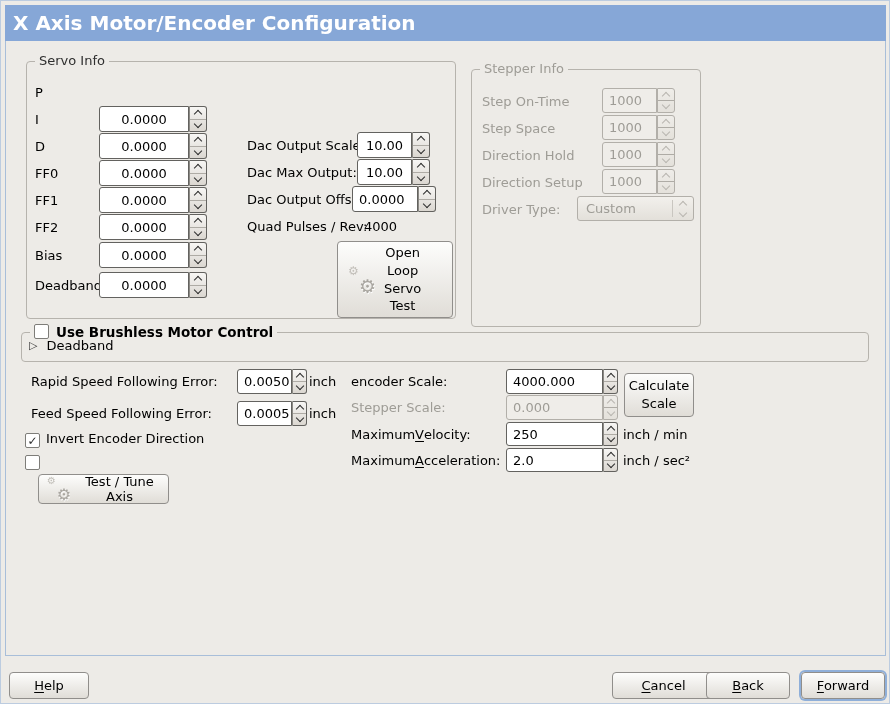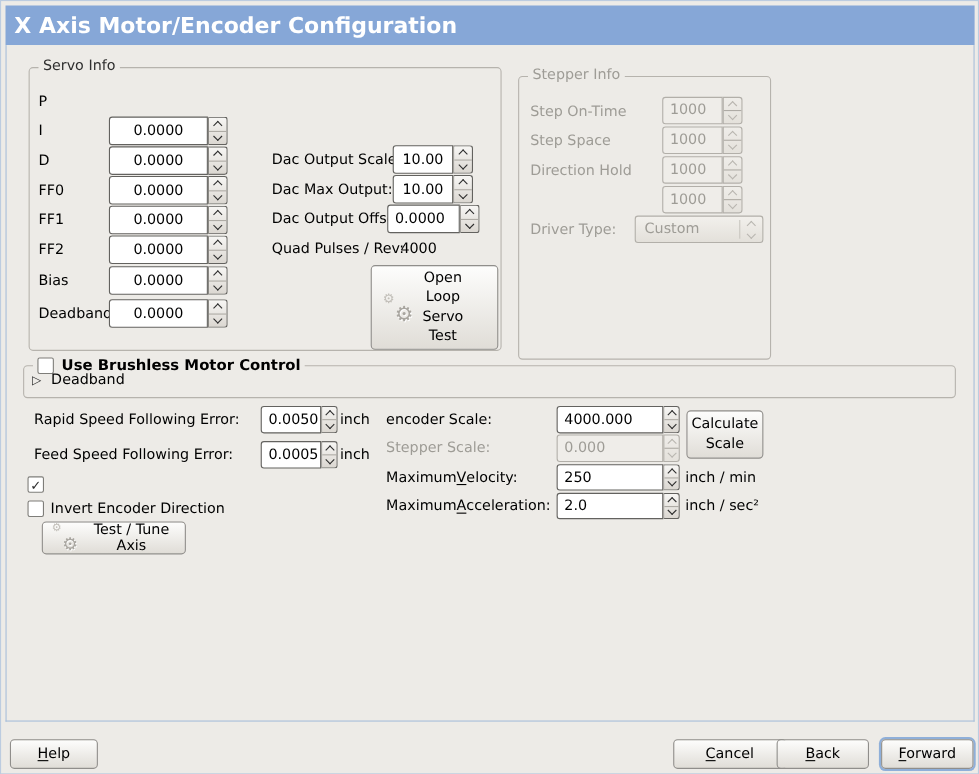--- a/index.html
+++ b/index.html
@@ -3,21 +3,21 @@
 <meta charset="utf-8">
 <style>
   html,body{margin:0;padding:0;background:#D8D4CE;font-family:"DejaVu Sans","Liberation Sans",sans-serif;}
   .window{position:relative;width:890px;height:704px;background:#EDEBE7;border:1px solid #BCCCE0;box-sizing:border-box;overflow:hidden;}
   .titlebar{position:absolute;left:4px;top:4px;width:881px;height:36px;background:#86A7D7;color:#FFFFFF;
             font-size:20px;font-weight:bold;display:flex;align-items:center;padding-left:8px;box-sizing:border-box;}
   .content{position:absolute;left:4px;top:40px;width:881px;height:615px;background:#EDEBE7;
            border:1px solid #A8BED9;border-top:none;box-sizing:border-box;}
   .frame{position:absolute;border:1px solid #B6B3AD;border-radius:4px;box-sizing:border-box;}
   .legend{position:absolute;top:-9px;left:8px;background:#EDEBE7;padding:0 4px;font-size:13px;color:#2F2F2F;white-space:nowrap;}
-  .legend.boldleg{font-weight:bold;color:#000;display:flex;align-items:center;gap:7px;top:-9px;font-size:13.5px;}
+  .legend.boldleg{font-weight:bold;color:#000;display:flex;gap:7px;top:-9px;font-size:13.5px;}
   .lbl{position:absolute;font-size:13px;color:#000;display:flex;align-items:center;height:26px;white-space:nowrap;}
   .dis{color:#9E9C96 !important;}
   
   .spinbox{position:absolute;display:flex;height:26px;box-sizing:border-box;}
   .sb-entry{flex:1;background:#FFFFFF;border:1px solid #63625F;border-radius:3px 0 0 3px;display:flex;align-items:center;
             font-size:13px;padding:0 6px;box-sizing:border-box;overflow:hidden;}
   .sb-entry.center{justify-content:center;}
   .spin{display:flex;flex-direction:column;border:1px solid #63625F;border-left:1px solid #8B8984;border-radius:0 3px 3px 0;
         background:linear-gradient(#F7F6F4,#DBD7D1);box-sizing:border-box;width:18px;}
   .spin .sbtn{flex:1;display:flex;align-items:center;justify-content:center;}
@@ -208,20 +208,21 @@
 Test</span>
       </div>
     </div>
 
     <div class="frame" style="left:465px;top:28px;width:230px;height:258px;">
       <span class="legend dis">Stepper Info</span>
 
       <span class="lbl dis" style="left:10px;top:18px;">Step On-Time</span>
       <span class="lbl dis" style="left:10px;top:45px;">Step Space</span>
       <span class="lbl dis" style="left:10px;top:72px;">Direction Hold</span>
+      <span class="lbl dis" style="left:10px;top:99px;">Direction Setup</span>
       <span class="lbl dis" style="left:10px;top:126px;">Driver Type:</span>
 
       <div class="spinbox disabled" style="left:130px;top:18px;width:73px;height:25px;">
         <span class="sb-entry">1000</span>
         <span class="spin">
             <span class="sbtn">
               <i class="cu"></i>
             </span>
             <span class="sbtn">
               <i class="cd"></i>
@@ -307,21 +308,21 @@
           <span class="sbtn">
             <i class="cd"></i>
           </span>
         </span>
     </div>
     <span class="lbl" style="left:303px;top:360px;height:25px;">inch</span>
 
     <span class="cb checked" style="left:19px;top:392px;"></span>
 
     <span class="cb" style="left:19px;top:414px;"></span>
-    <span class="lbl" style="left:40px;top:409px;height:24px;">Invert Encoder Direction</span>
+    <span class="lbl" style="left:40px;top:385px;height:24px;">Invert Encoder Direction</span>
 
     <div class="btn iconbtn" style="left:32px;top:433px;width:131px;height:30px;padding:0 8px;">
       <span class="gears small"></span>
       <span>Test / Tune Axis</span>
     </div>
 
     <span class="lbl" style="left:345px;top:328px;height:25px;">encoder Scale:</span>
     <div class="spinbox" style="left:500px;top:328px;width:112px;height:25px;">
       <span class="sb-entry">4000.000</span>
       <span class="spin narrow">

